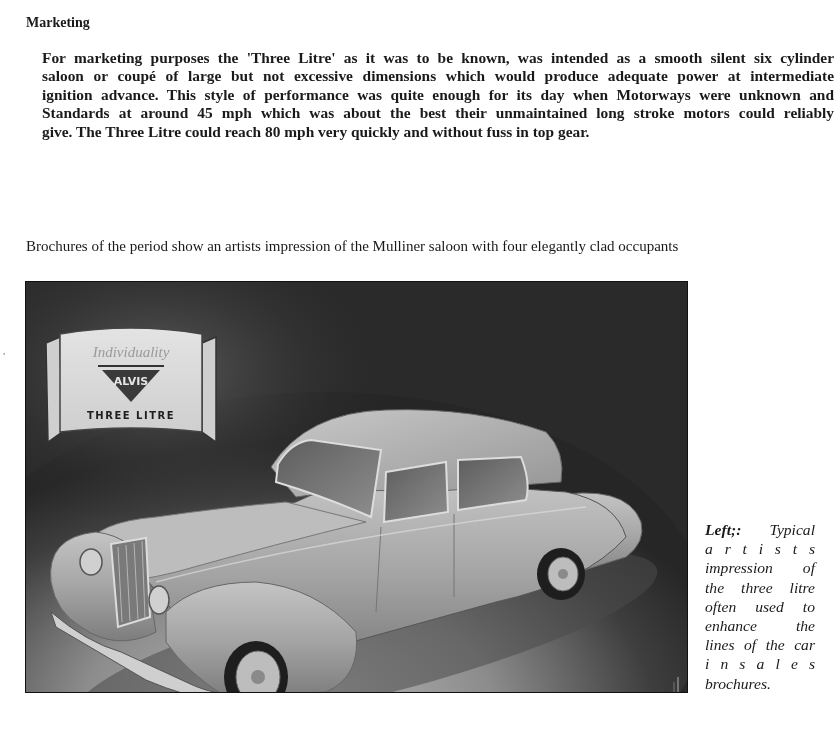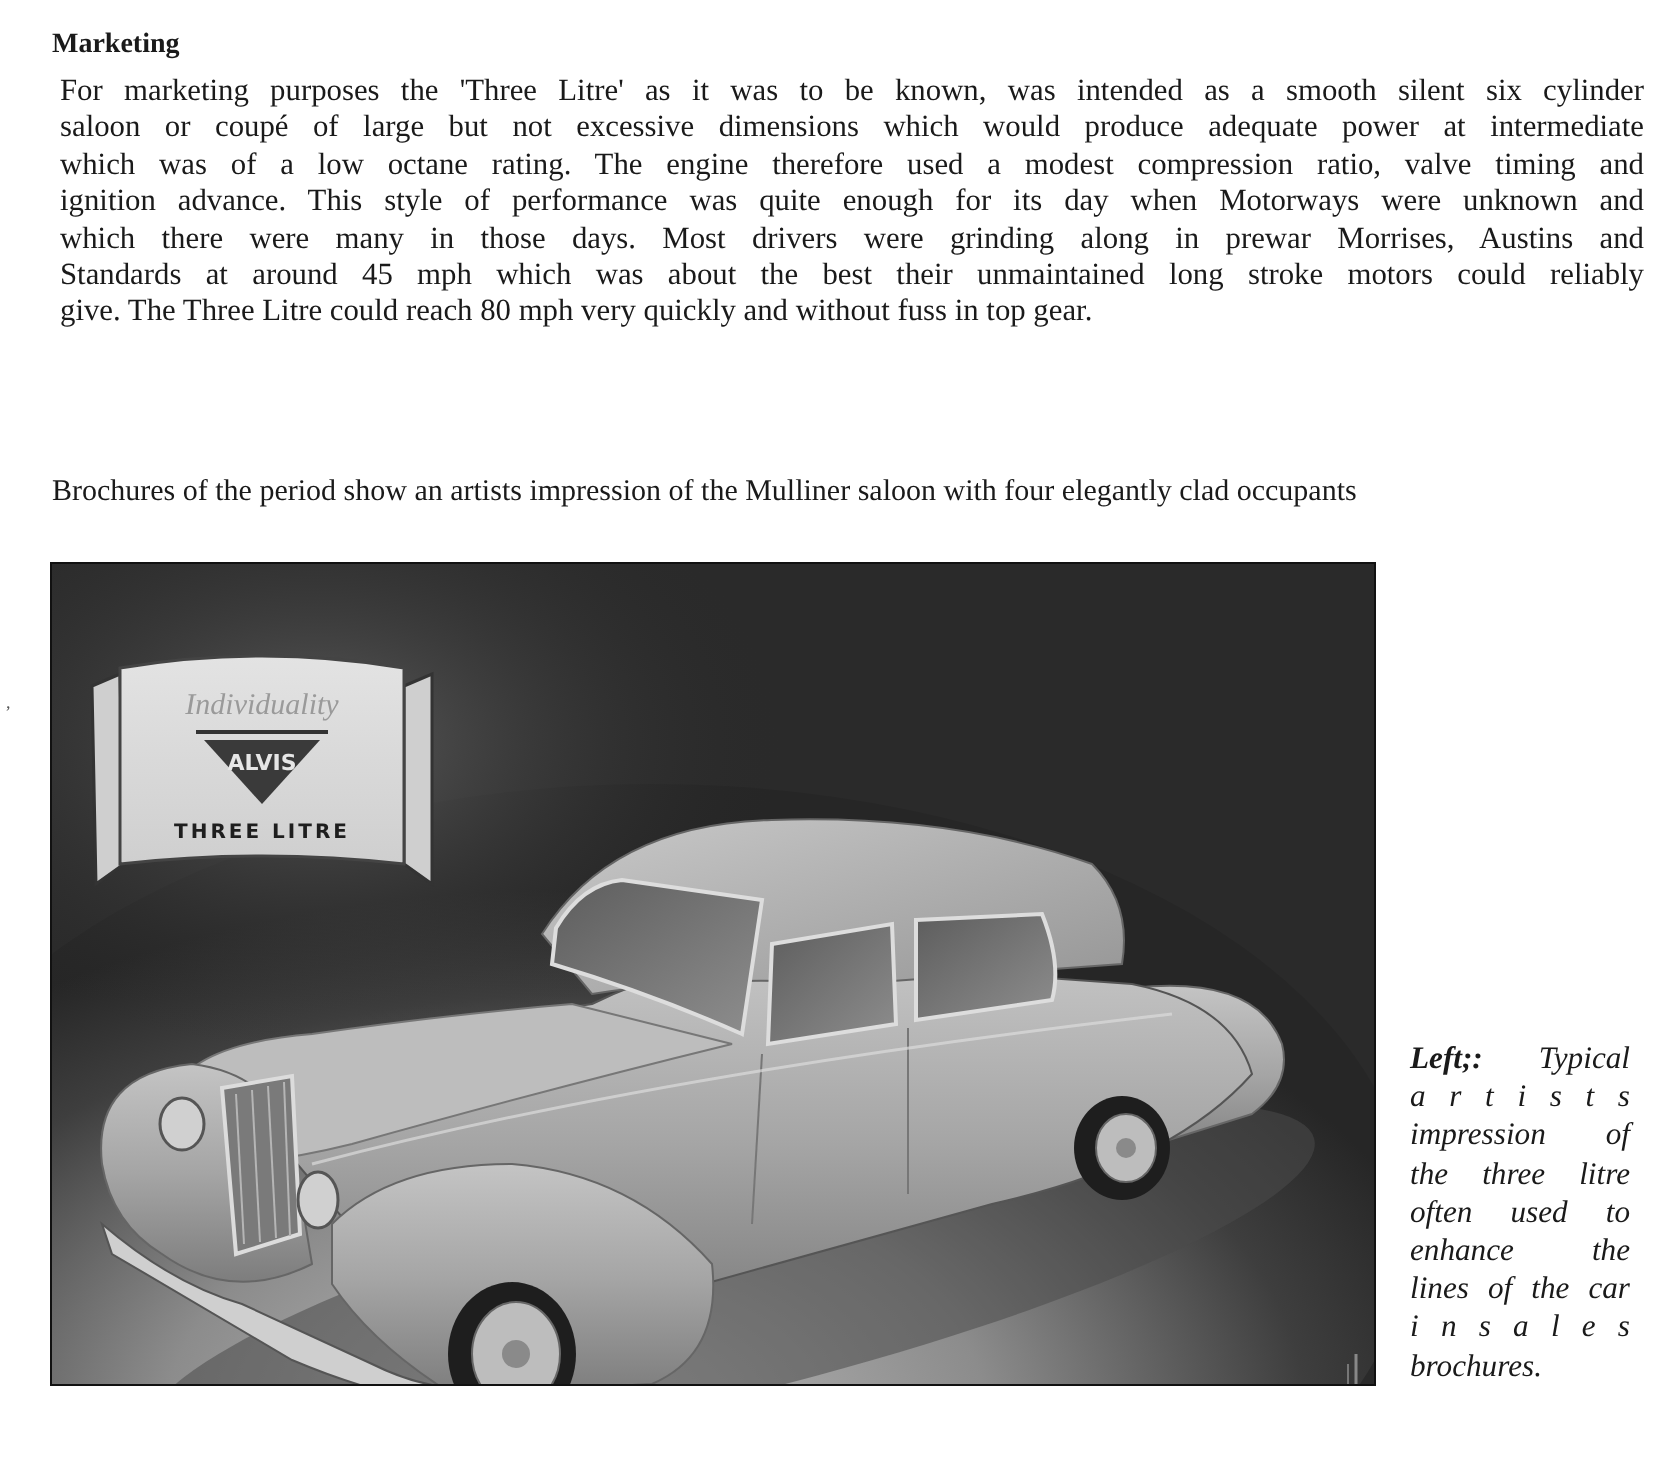--- a/index.html
+++ b/index.html
@@ -25,21 +25,22 @@
       margin: 0;
     }
     .body-text {
       position: absolute;
       left: 26px;
       top: 33px;
       width: 792px;
       font-size: 15.4px;
       line-height: 18.4px;
       text-align: justify;
-      margin: 4px;
+      margin: 16px;
+      font-weight: bold;
     }
     .body-text .line {
       display: block;
       text-align: justify;
       text-align-last: justify;
       white-space: nowrap;
     }
     .body-text .line.last {
       text-align-last: left;
     }
@@ -97,23 +98,21 @@
     }
   </style>
 </head>
 <body>
 
 <h2 class="heading">Marketing</h2>
 
 <p class="body-text">
   <span class="line">For marketing purposes the 'Three Litre' as it was to be known, was intended as a smooth silent six cylinder</span>
   <span class="line">saloon or coupé of large but not excessive dimensions which would produce adequate power at intermediate</span>
-  <span class="line">which was of a low octane rating.  The engine therefore used a modest compression ratio, valve timing and</span>
   <span class="line">ignition advance.  This style of performance was quite enough for its day when Motorways were unknown and</span>
-  <span class="line">which there were many in those days.  Most drivers were grinding along in prewar Morrises, Austins and</span>
   <span class="line">Standards at around 45 mph which was about the best their unmaintained long stroke motors could reliably</span>
   <span class="line last">give.  The Three Litre could reach 80 mph very quickly and without fuss in top gear.</span>
 </p>
 
 <p class="para2">Brochures of the period show an artists impression of the Mulliner saloon with four elegantly clad occupants</p>
 
 <span class="stray-mark">,</span>
 
 <div class="figure">
   <svg width="663" height="443" viewBox="0 0 663 443" xmlns="http://www.w3.org/2000/svg">

